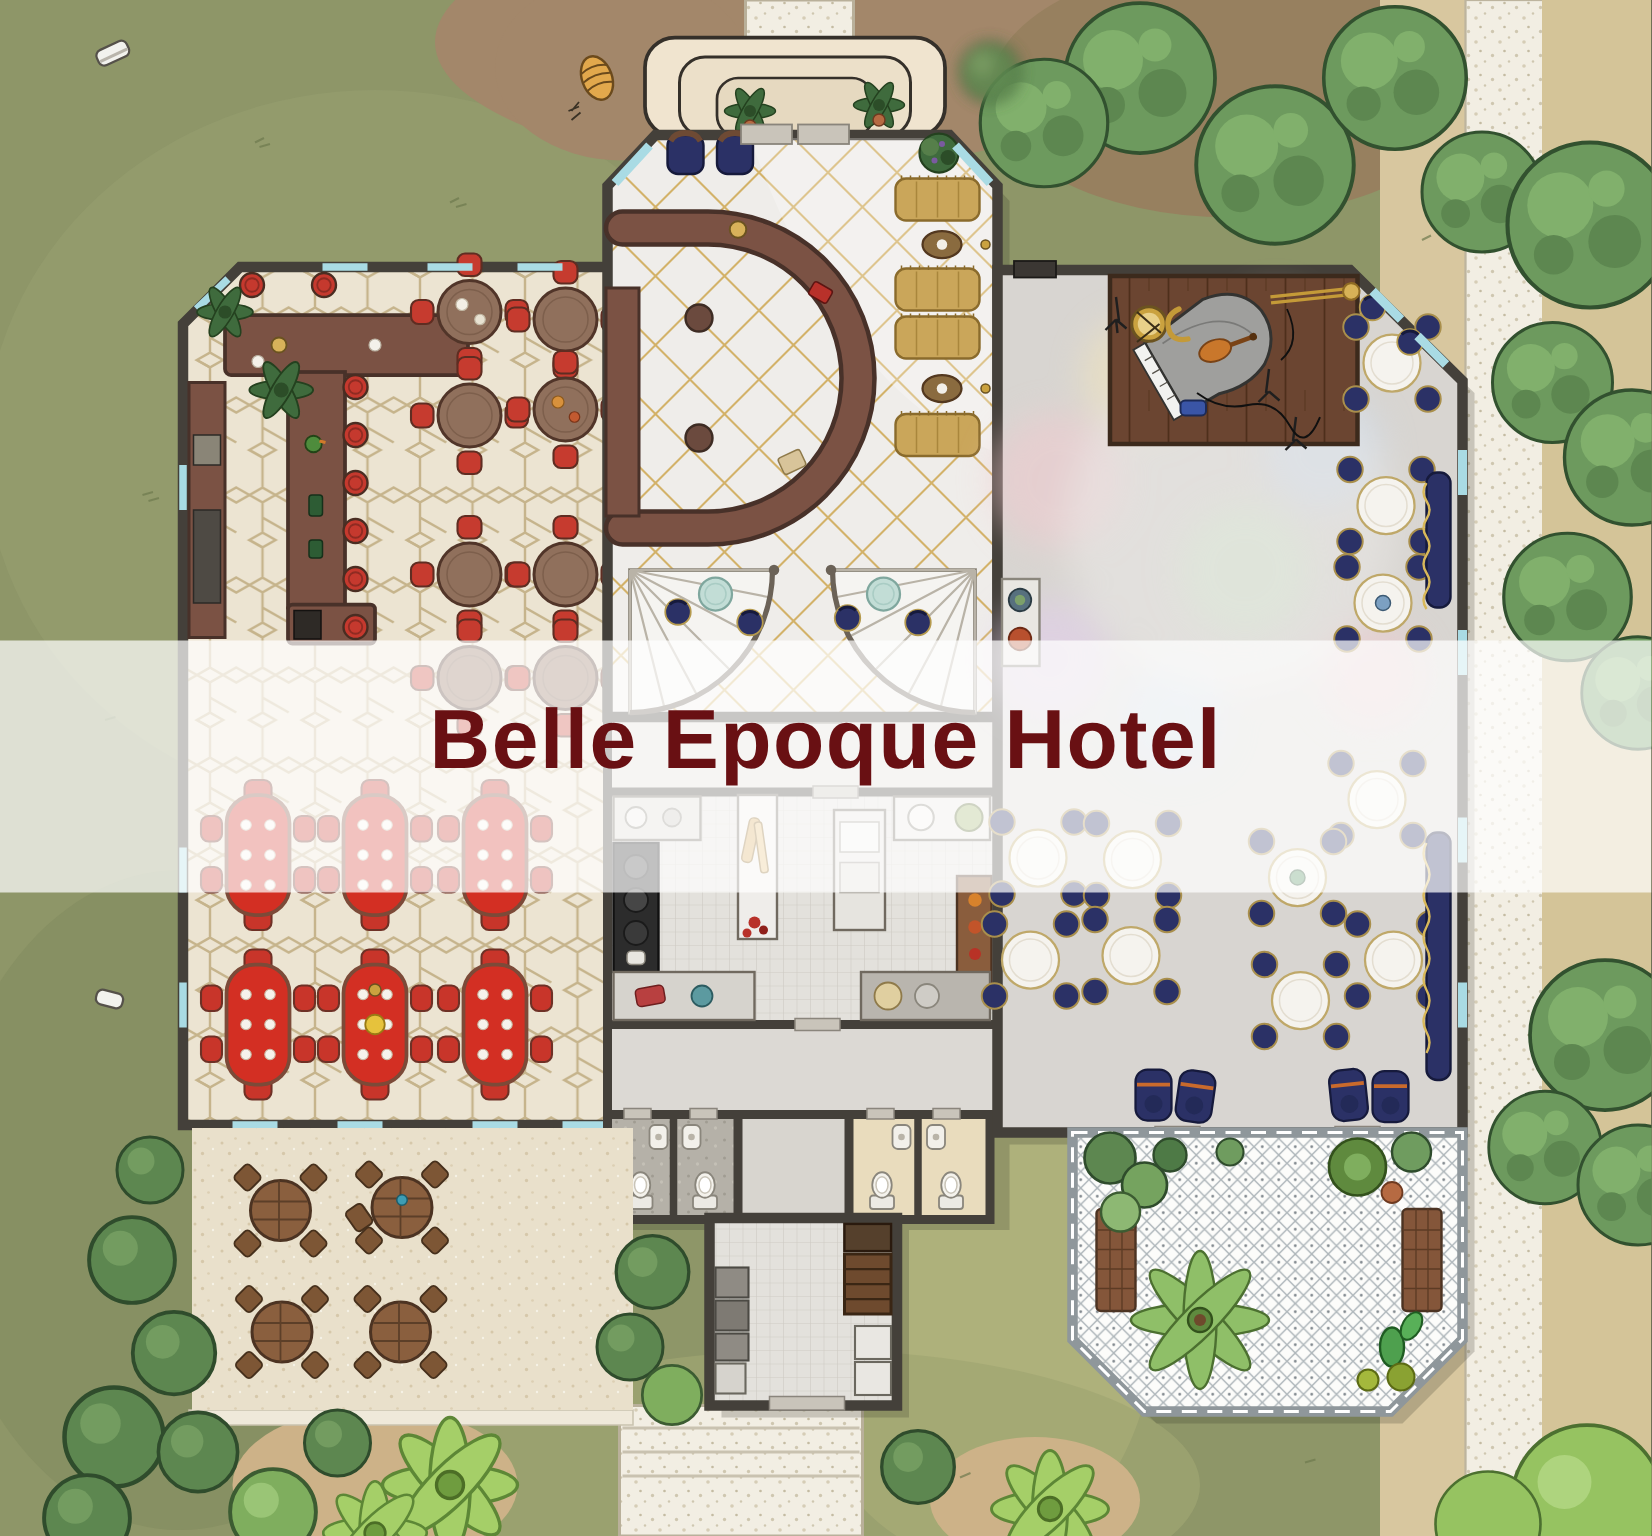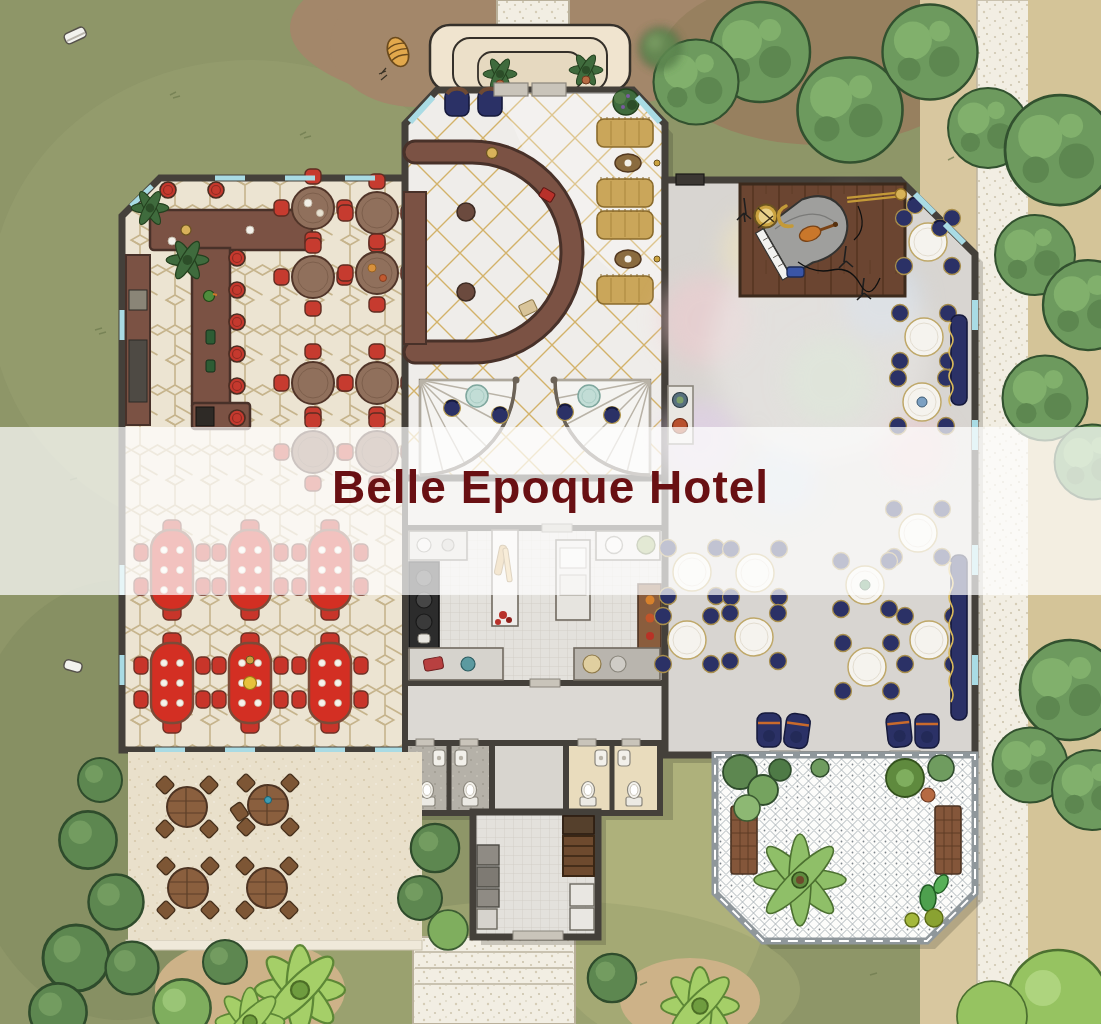--- a/index.html
+++ b/index.html
@@ -1,20 +1,20 @@
 <!DOCTYPE html>
 <html><head>
 <meta charset="utf-8">
 <style>
   html,body{margin:0;padding:0;background:#222;}
   .stage{position:relative;width:1101px;height:1024px;overflow:hidden;font-family:"Liberation Sans",sans-serif;}
   .stage svg{position:absolute;left:0;top:0;}
   .banner{position:absolute;left:0;top:427px;width:1101px;height:168px;background:rgba(255,255,255,0.71);}
   .title{position:absolute;left:0;top:33px;width:100%;text-align:center;
-         font-family:"Liberation Sans",sans-serif;font-weight:700;font-size:46px;
+         font-family:"Liberation Sans",sans-serif;font-weight:700;font-size:56px;
          letter-spacing:1px;color:#691013;}
 </style>
 </head>
 <body>
 
 <div class="stage">
 <svg width="1101" height="1024" viewBox="0 0 1101 1024">
 <defs>
   <pattern id="hexp" width="35" height="60" patternUnits="userSpaceOnUse">
     <rect width="35" height="60" fill="#ece4d2"></rect>

